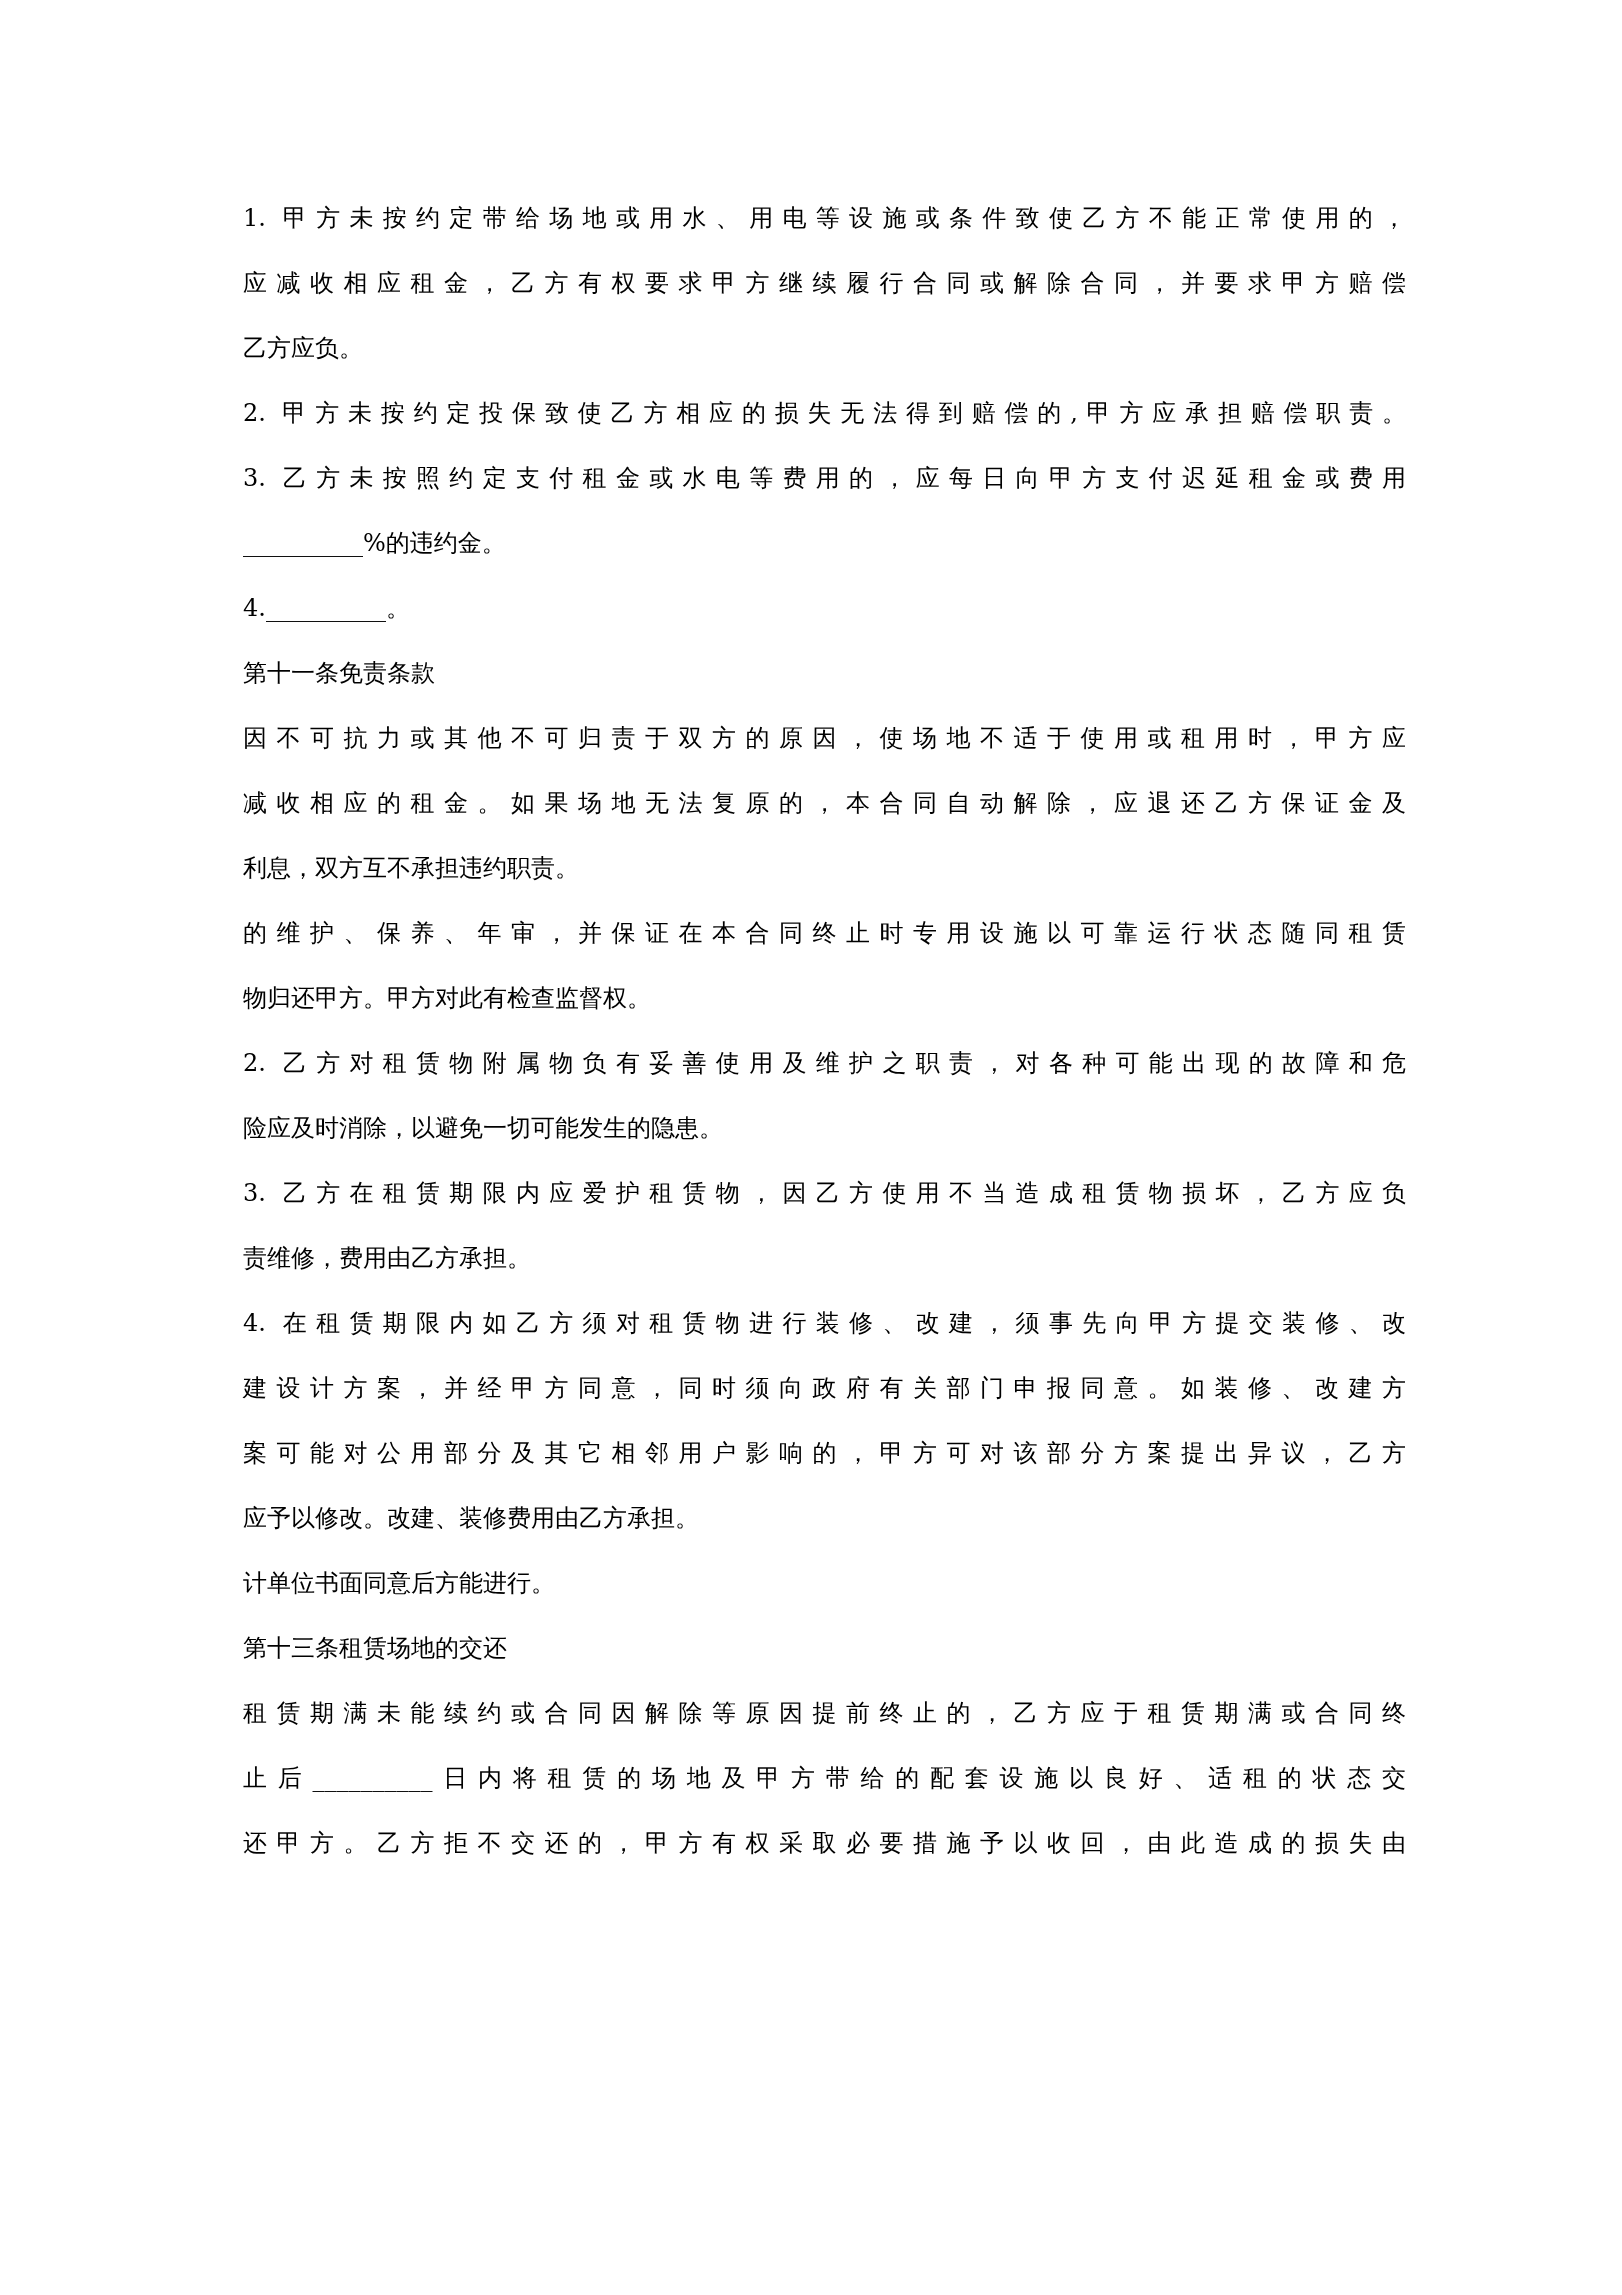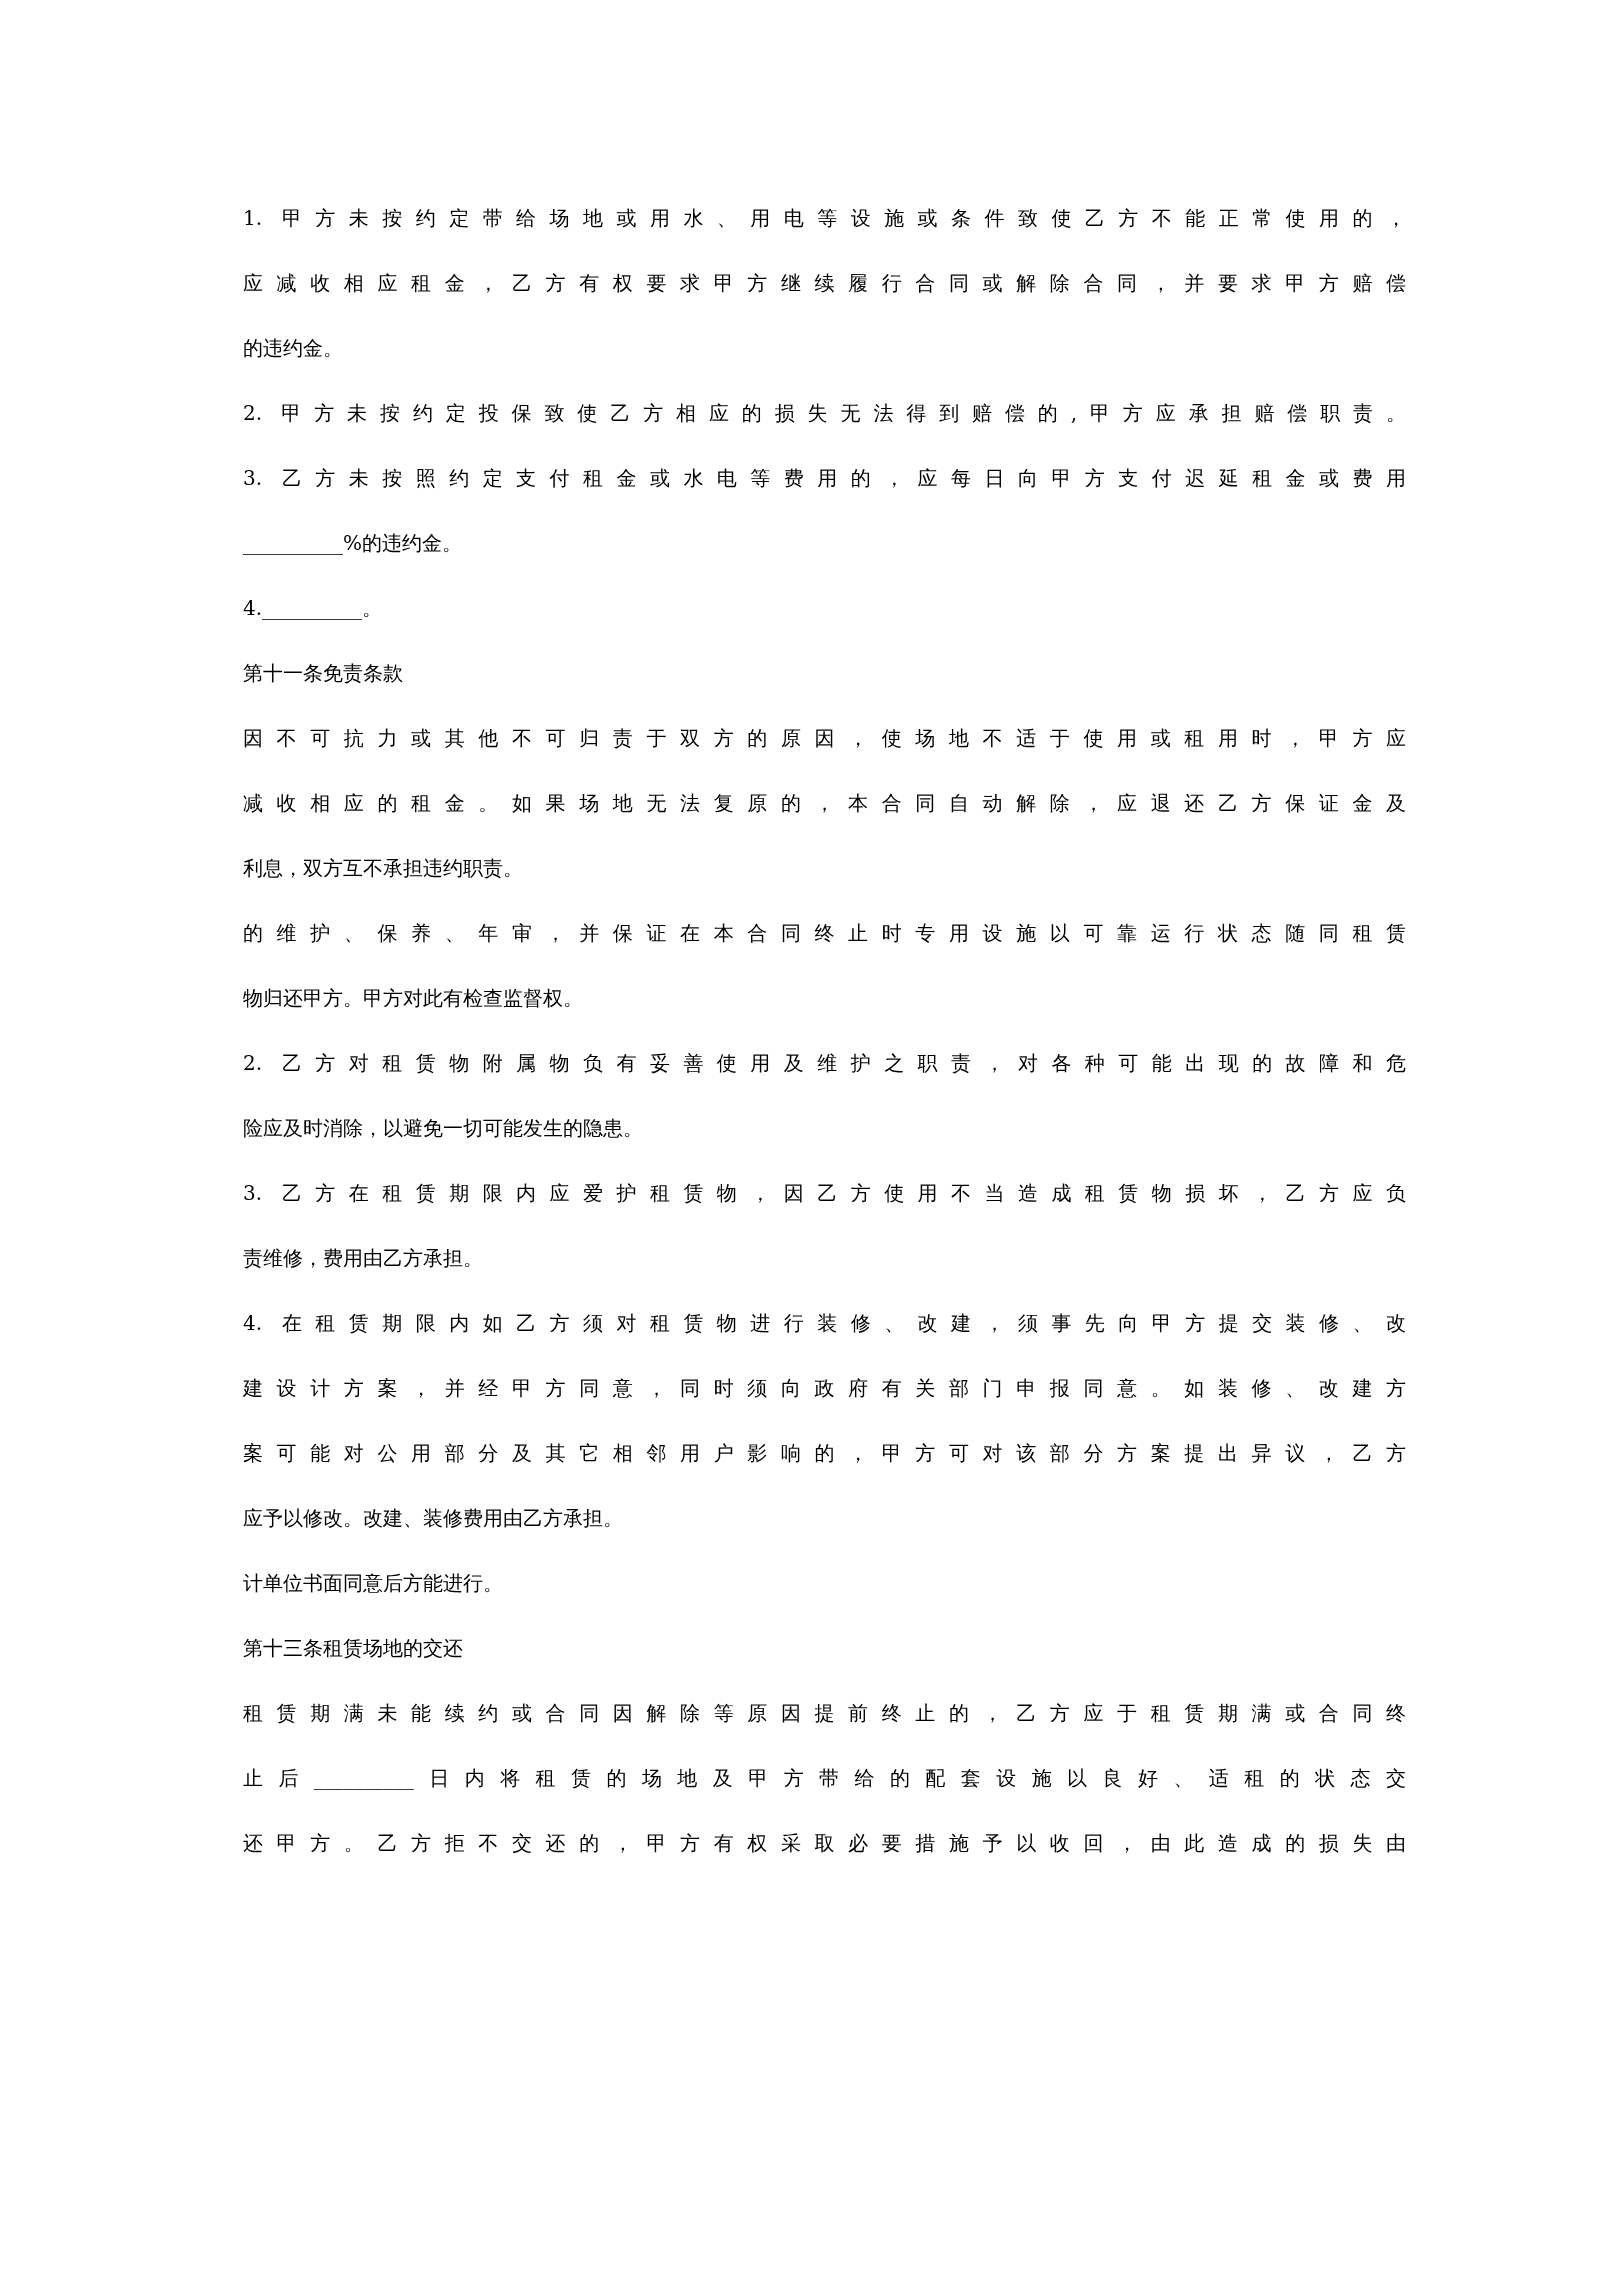--- a/index.html
+++ b/index.html
@@ -18,39 +18,39 @@
   }
   .doc-body {
     position: absolute;
     left: 243px;
     top: 186px;
     width: 1163px;
   }
   .line {
     height: 65px;
     line-height: 65px;
-    font-size: 20px;
+    font-size: 24px;
     white-space: nowrap;
     overflow: visible;
     text-align: left;
   }
   
   .line.j {
     text-align: justify;
     text-align-last: justify;
   }
 </style>
 </head>
 <body>
 
 <div class="page">
   <div class="doc-body">
     <div class="line j">1. 甲方未按约定带给场地或用水、用电等设施或条件致使乙方不能正常使用的，</div>
     <div class="line j">应减收相应租金，乙方有权要求甲方继续履行合同或解除合同，并要求甲方赔偿</div>
-    <div class="line">的违约金。</div>
+    <div class="line">乙方应负。</div>
     <div class="line j">2. 甲方未按约定投保致使乙方相应的损失无法得到赔偿的,甲方应承担赔偿职责。</div>
     <div class="line j">3. 乙方未按照约定支付租金或水电等费用的，应每日向甲方支付迟延租金或费用</div>
     <div class="line">__________%的违约金。</div>
     <div class="line">4.__________。</div>
     <div class="line">第十一条免责条款</div>
     <div class="line j">因不可抗力或其他不可归责于双方的原因，使场地不适于使用或租用时，甲方应</div>
     <div class="line j">减收相应的租金。如果场地无法复原的，本合同自动解除，应退还乙方保证金及</div>
     <div class="line">利息，双方互不承担违约职责。</div>
     <div class="line j">的维护、保养、年审，并保证在本合同终止时专用设施以可靠运行状态随同租赁</div>
     <div class="line">物归还甲方。甲方对此有检查监督权。</div>

